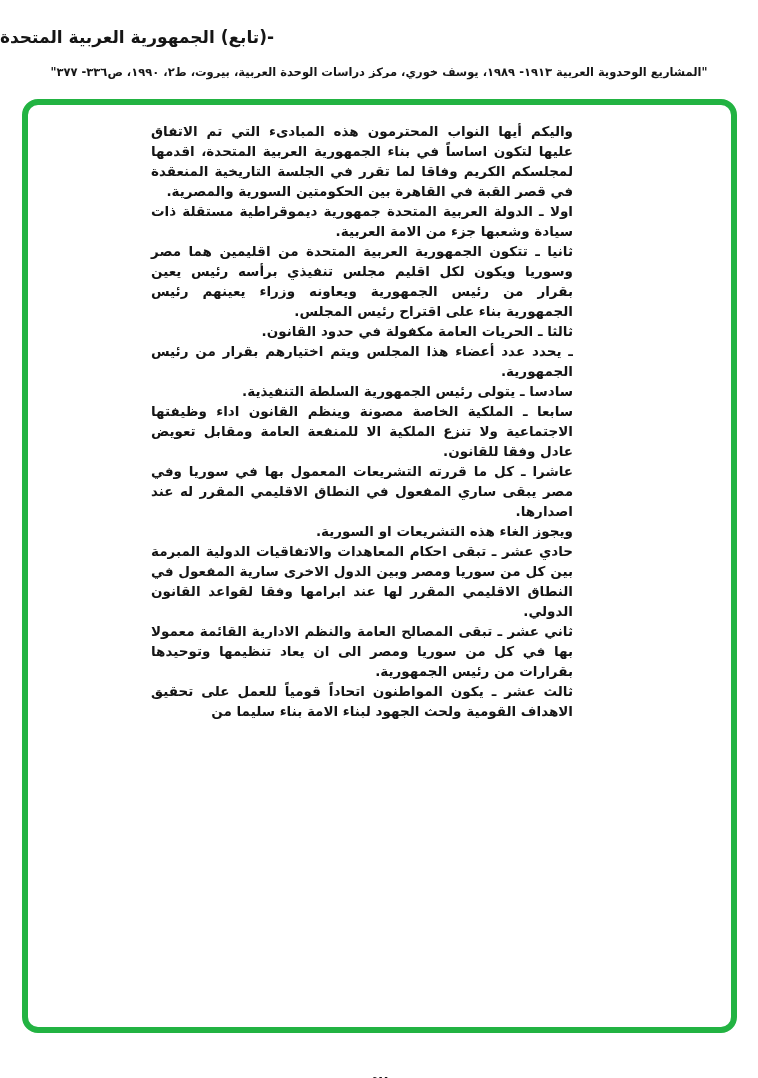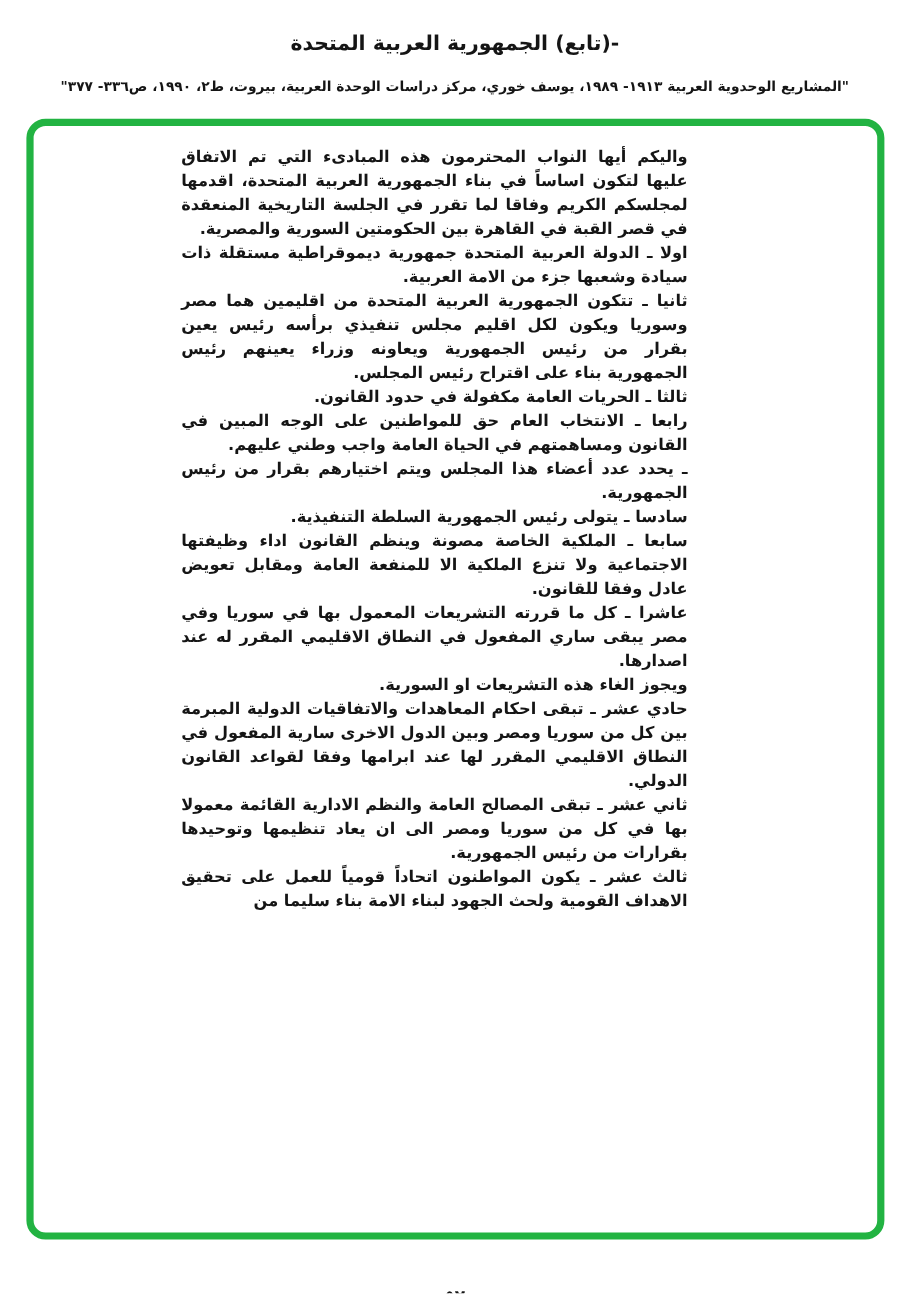--- a/index.html
+++ b/index.html
@@ -15,21 +15,21 @@
     font-family: "DejaVu Sans", sans-serif;
     color: var(--ink, #151515);
     overflow: hidden;
   }
   .doc-title {
     position: absolute;
     top: 27px;
     left: 0;
     right: 0;
     margin: 0;
-    text-align: center;
+    text-align: left;
     direction: rtl;
     unicode-bidi: plaintext;
     font-size: 17px;
     font-weight: 700;
     letter-spacing: 0.2px;
   }
   .doc-citation {
     position: absolute;
     top: 65px;
     left: 0;
@@ -87,21 +87,20 @@
 
   <div class="doc-citation">"المشاريع الوحدوية العربية ١٩١٣- ١٩٨٩، يوسف خوري، مركز دراسات الوحدة العربية، بيروت، ط٢، ١٩٩٠، ص٣٣٦- ٣٧٧"</div>
 
   <div class="green-frame"></div>
 
   <div class="body-text">
       <p>واليكم أيها النواب المحترمون هذه المبادىء التي تم الاتفاق عليها لتكون اساساً في بناء الجمهورية العربية المتحدة، اقدمها لمجلسكم الكريم وفاقا لما تقرر في الجلسة التاريخية المنعقدة في قصر القبة في القاهرة بين الحكومتين السورية والمصرية.</p>
       <p>اولا ـ الدولة العربية المتحدة جمهورية ديموقراطية مستقلة ذات سيادة وشعبها جزء من الامة العربية.</p>
       <p>ثانيا ـ تتكون الجمهورية العربية المتحدة من اقليمين هما مصر وسوريا ويكون لكل اقليم مجلس تنفيذي برأسه رئيس يعين بقرار من رئيس الجمهورية ويعاونه وزراء يعينهم رئيس الجمهورية بناء على اقتراح رئيس المجلس.</p>
       <p>ثالثا ـ الحريات العامة مكفولة في حدود القانون.</p>
-      <p>رابعا ـ الانتخاب العام حق للمواطنين على الوجه المبين في القانون ومساهمتهم في الحياة العامة واجب وطني عليهم.</p>
       <p>ـ يحدد عدد أعضاء هذا المجلس ويتم اختيارهم بقرار من رئيس الجمهورية.</p>
       <p>سادسا ـ يتولى رئيس الجمهورية السلطة التنفيذية.</p>
       <p>سابعا ـ الملكية الخاصة مصونة وينظم القانون اداء وظيفتها الاجتماعية ولا تنزع الملكية الا للمنفعة العامة ومقابل تعويض عادل وفقا للقانون.</p>
       <p>عاشرا ـ كل ما قررته التشريعات المعمول بها في سوريا وفي مصر يبقى ساري المفعول في النطاق الاقليمي المقرر له عند اصدارها.</p>
       <p>ويجوز الغاء هذه التشريعات او السورية.</p>
       <p>حادي عشر ـ تبقى احكام المعاهدات والاتفاقيات الدولية المبرمة بين كل من سوريا ومصر وبين الدول الاخرى سارية المفعول في النطاق الاقليمي المقرر لها عند ابرامها وفقا لقواعد القانون الدولي.</p>
       <p>ثاني عشر ـ تبقى المصالح العامة والنظم الادارية القائمة معمولا بها في كل من سوريا ومصر الى ان يعاد تنظيمها وتوحيدها بقرارات من رئيس الجمهورية.</p>
       <p>ثالث عشر ـ يكون المواطنون اتحاداً قومياً للعمل على تحقيق الاهداف القومية ولحث الجهود لبناء الامة بناء سليما من</p>
     </div>
 

